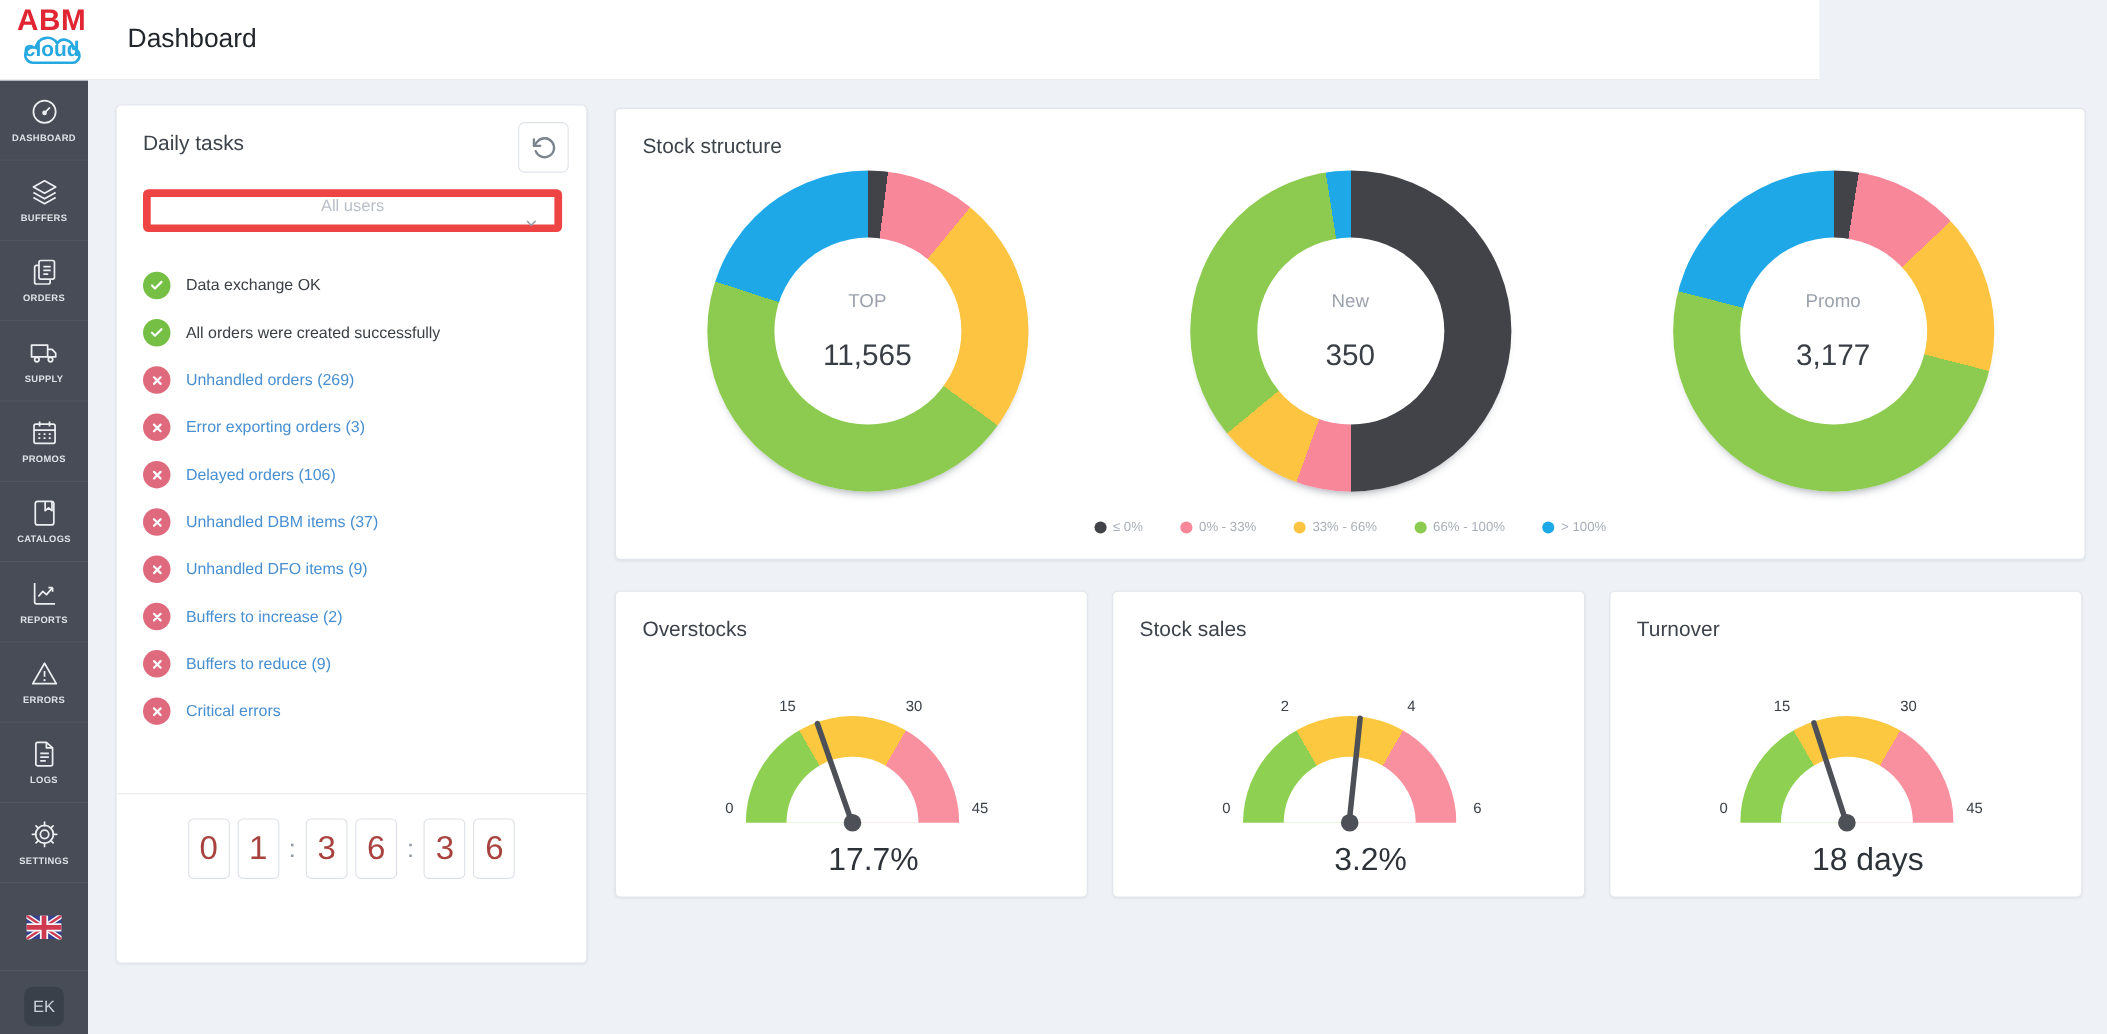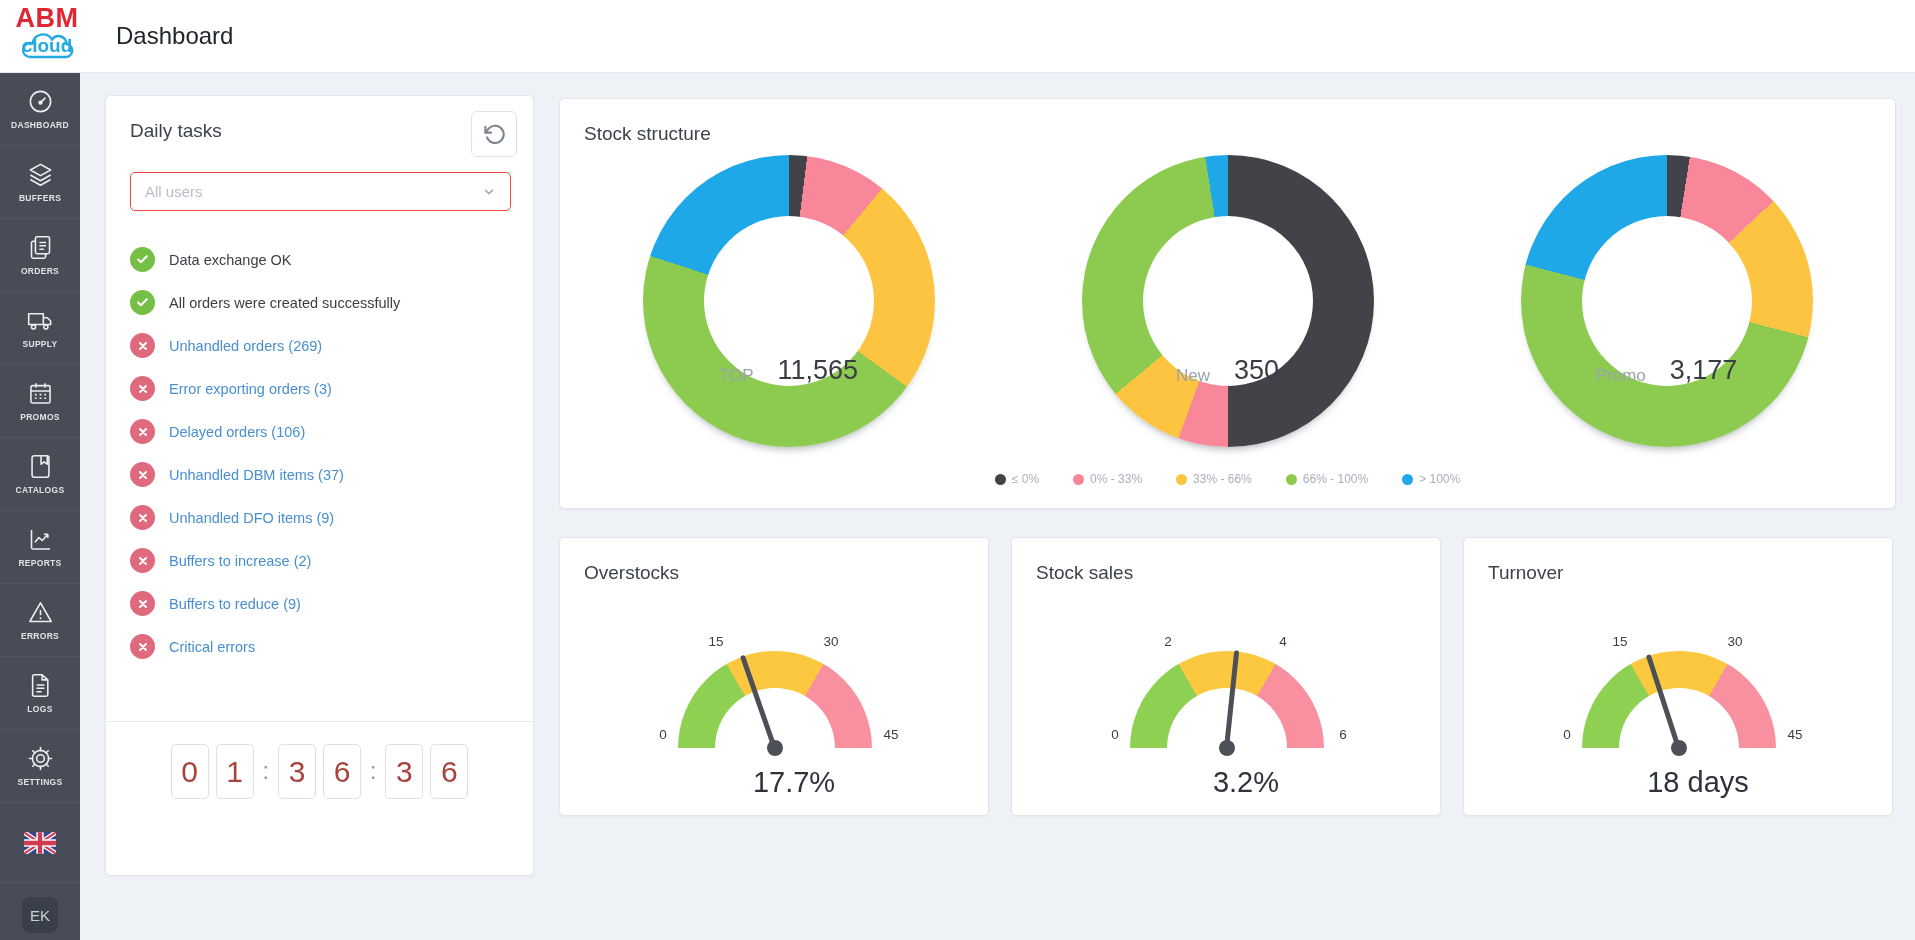--- a/index.html
+++ b/index.html
@@ -2,21 +2,21 @@
 <html><head>
 <meta charset="utf-8">
 <style>
   * { box-sizing: border-box; margin: 0; padding: 0; }
   html,body { width:1915px; height:940px; }
   body {
     font-family: "Liberation Sans", sans-serif;
     background:#eef1f6; color:#3c424a; overflow:hidden; position:relative;
   }
   
-  .header { position:absolute; left:0; top:0; width:1915px; height:73px;
+  .header { position:absolute; left:0; top:0; width:1654px; height:73px;
     background:#fff; border-bottom:1px solid #e3e7ed; z-index:5; }
   .logo { position:absolute; left:14px; top:5px; width:66px; text-align:center; cursor:pointer; }
   .logo .abm { color:#e02633; font-weight:800; font-size:27px; line-height:27px; letter-spacing:.5px; }
   .logo .cloudwrap { position:relative; margin-top:-2px; height:34px; }
   .logo .cloudwrap svg { position:absolute; left:3px; top:0; }
   .logo .cloudtxt { position:relative; z-index:1; color:#25a9e0; font-weight:800; font-size:19px; line-height:32px; }
   .page-title { position:absolute; left:116px; top:0; line-height:71px; font-size:24px; font-weight:500; color:#21262c; }
   
   .sidebar { position:absolute; left:0; top:73px; width:80px; height:867px; background:#474c56; z-index:4; }
   .nav-item { height:73px; display:flex; flex-direction:column; align-items:center; justify-content:center;
@@ -27,22 +27,22 @@
   .avatar-box { width:36px; height:36px; background:#394049; border-radius:8px; color:#ccd2da;
     font-size:15px; display:flex; align-items:center; justify-content:center; cursor:pointer; }
   
   .card { position:absolute; background:#fff; border:1px solid #e2e6ec; border-radius:5px;
     box-shadow:0 1px 2px rgba(40,50,60,.05); }
   .panel-title { position:absolute; left:24px; top:24px; font-size:19px; color:#3d434b; }
   
   .daily { left:105px; top:95px; width:429px; height:781px; }
   .dt-refresh { position:absolute; right:16px; top:15px; width:46px; height:46px; background:#fff;
     border:1px solid #dfe3e9; border-radius:6px; display:flex; align-items:center; justify-content:center; cursor:pointer; }
-  .dt-select { position:absolute; left:24px; top:76px; width:381px; height:39px; border:1px solid #ef4444;
-    border-radius:5px; display:flex; align-items:center; padding:0 14px; color:#b9bfc8; font-size:15px; cursor:pointer; }
+  .dt-select { position:absolute; left:24px; top:76px; width:381px; height:39px; border:7px solid #ef4444;
+    border-radius:5px; display:flex; align-items:center; padding:0 14px; color:#b9bfc8; font-size:15px; cursor:pointer;flex-direction:column; }
   .dt-select .chev { margin-left:auto; display:flex; }
   .dt-tasks { position:absolute; left:24px; top:142px; right:24px; list-style:none; }
   .dt-task { height:43px; display:flex; align-items:center; gap:14px; font-size:14.5px; }
   .badge { width:25px; height:25px; border-radius:50%; display:flex; align-items:center; justify-content:center; flex:none; }
   .badge.ok { background:#74bf44; } .badge.err { background:#df6a7e; }
   .dt-task.ok .tlabel { color:#3b4046; }
   .dt-task.err .tlabel { color:#478fd1; cursor:pointer; }
   .dt-sep { position:absolute; left:0; right:0; top:625px; border-top:1px solid #e8ebf0; }
   .dt-timer { position:absolute; top:648px; left:0; right:0; display:flex; justify-content:center; align-items:center; gap:7px; }
   .digit { width:38px; height:55px; border:1px solid #dde1e7; border-radius:5px; display:flex;
@@ -50,21 +50,21 @@
   .colon { color:#8a96a2; font-size:23px; margin:0 2px; }
   .dt-note { position:absolute; top:722px; left:20px; right:20px; text-align:center; font-size:13px;
     line-height:1.55; color:#8f96a0; }
   .dt-note b { color:#3f444b; }
   
   .stock { left:559px; top:98px; width:1337px; height:411px; }
   .donut-row { position:absolute; left:0; top:56px; width:100%; display:flex; justify-content:center; gap:147px; }
   .donut { width:292px; height:292px; border-radius:50%; position:relative; cursor:pointer;
     box-shadow:0 7px 8px -6px rgba(60,70,85,.5); }
   .hole { position:absolute; left:61px; top:61px; width:170px; height:170px; background:#fff; border-radius:50%;
-    display:flex; flex-direction:row; align-items:flex-end; justify-content:center; gap:24px; }
+    display:flex; flex-direction:column; align-items:center; justify-content:center; gap:24px; }
   .hole .dl { font-size:17px; color:#9ba2ac; }
   .hole .dv { font-size:27px; color:#393e45; }
   .legend { position:absolute; bottom:22px; width:100%; display:flex; justify-content:center; gap:34px; }
   .leg-item { display:flex; align-items:center; gap:6px; font-size:12px; color:#a9afb8; cursor:pointer; }
   .leg-dot { width:11px; height:11px; border-radius:50%; flex:none; }
   
   .gauge-card { top:537px; width:430px; height:279px; }
   .gc-0 { left:559px; } .gc-1 { left:1011px; } .gc-2 { left:1463px; }
   .g-wrap { position:absolute; left:118px; top:113px; width:194px; height:97px; overflow:hidden; }
   .g-circle { position:absolute; left:0; top:0; width:194px; height:194px; border-radius:50%; }

